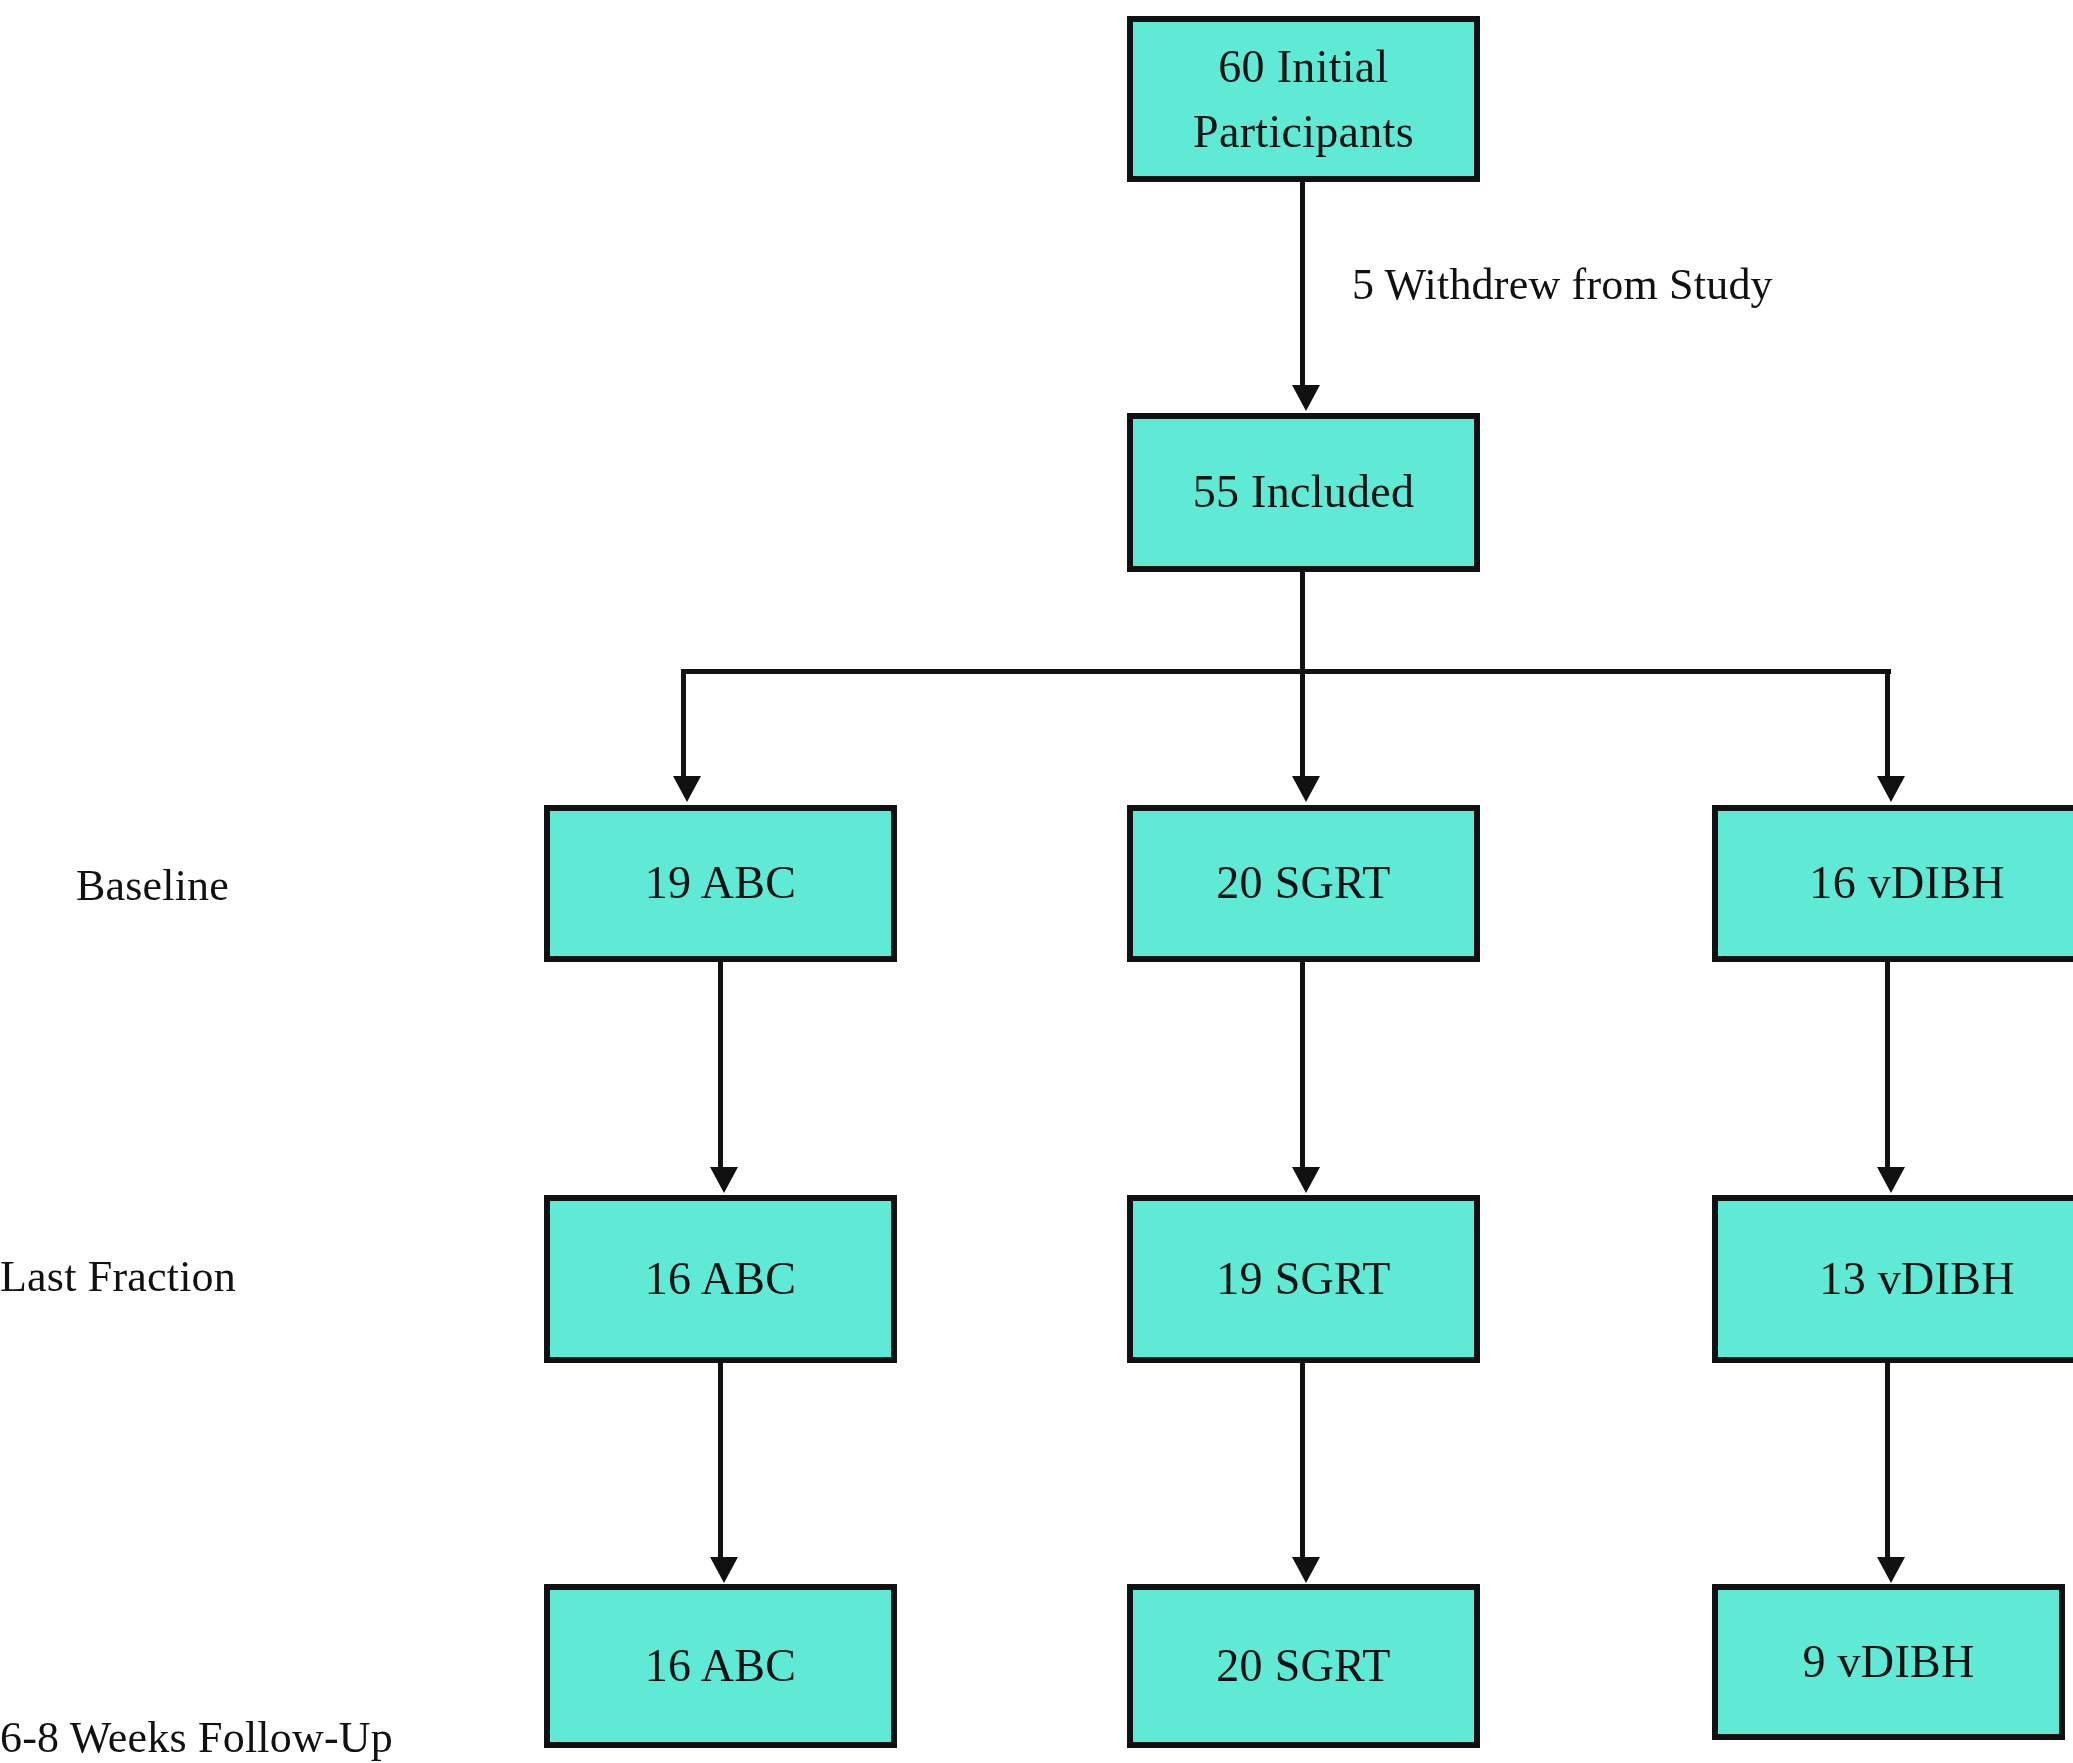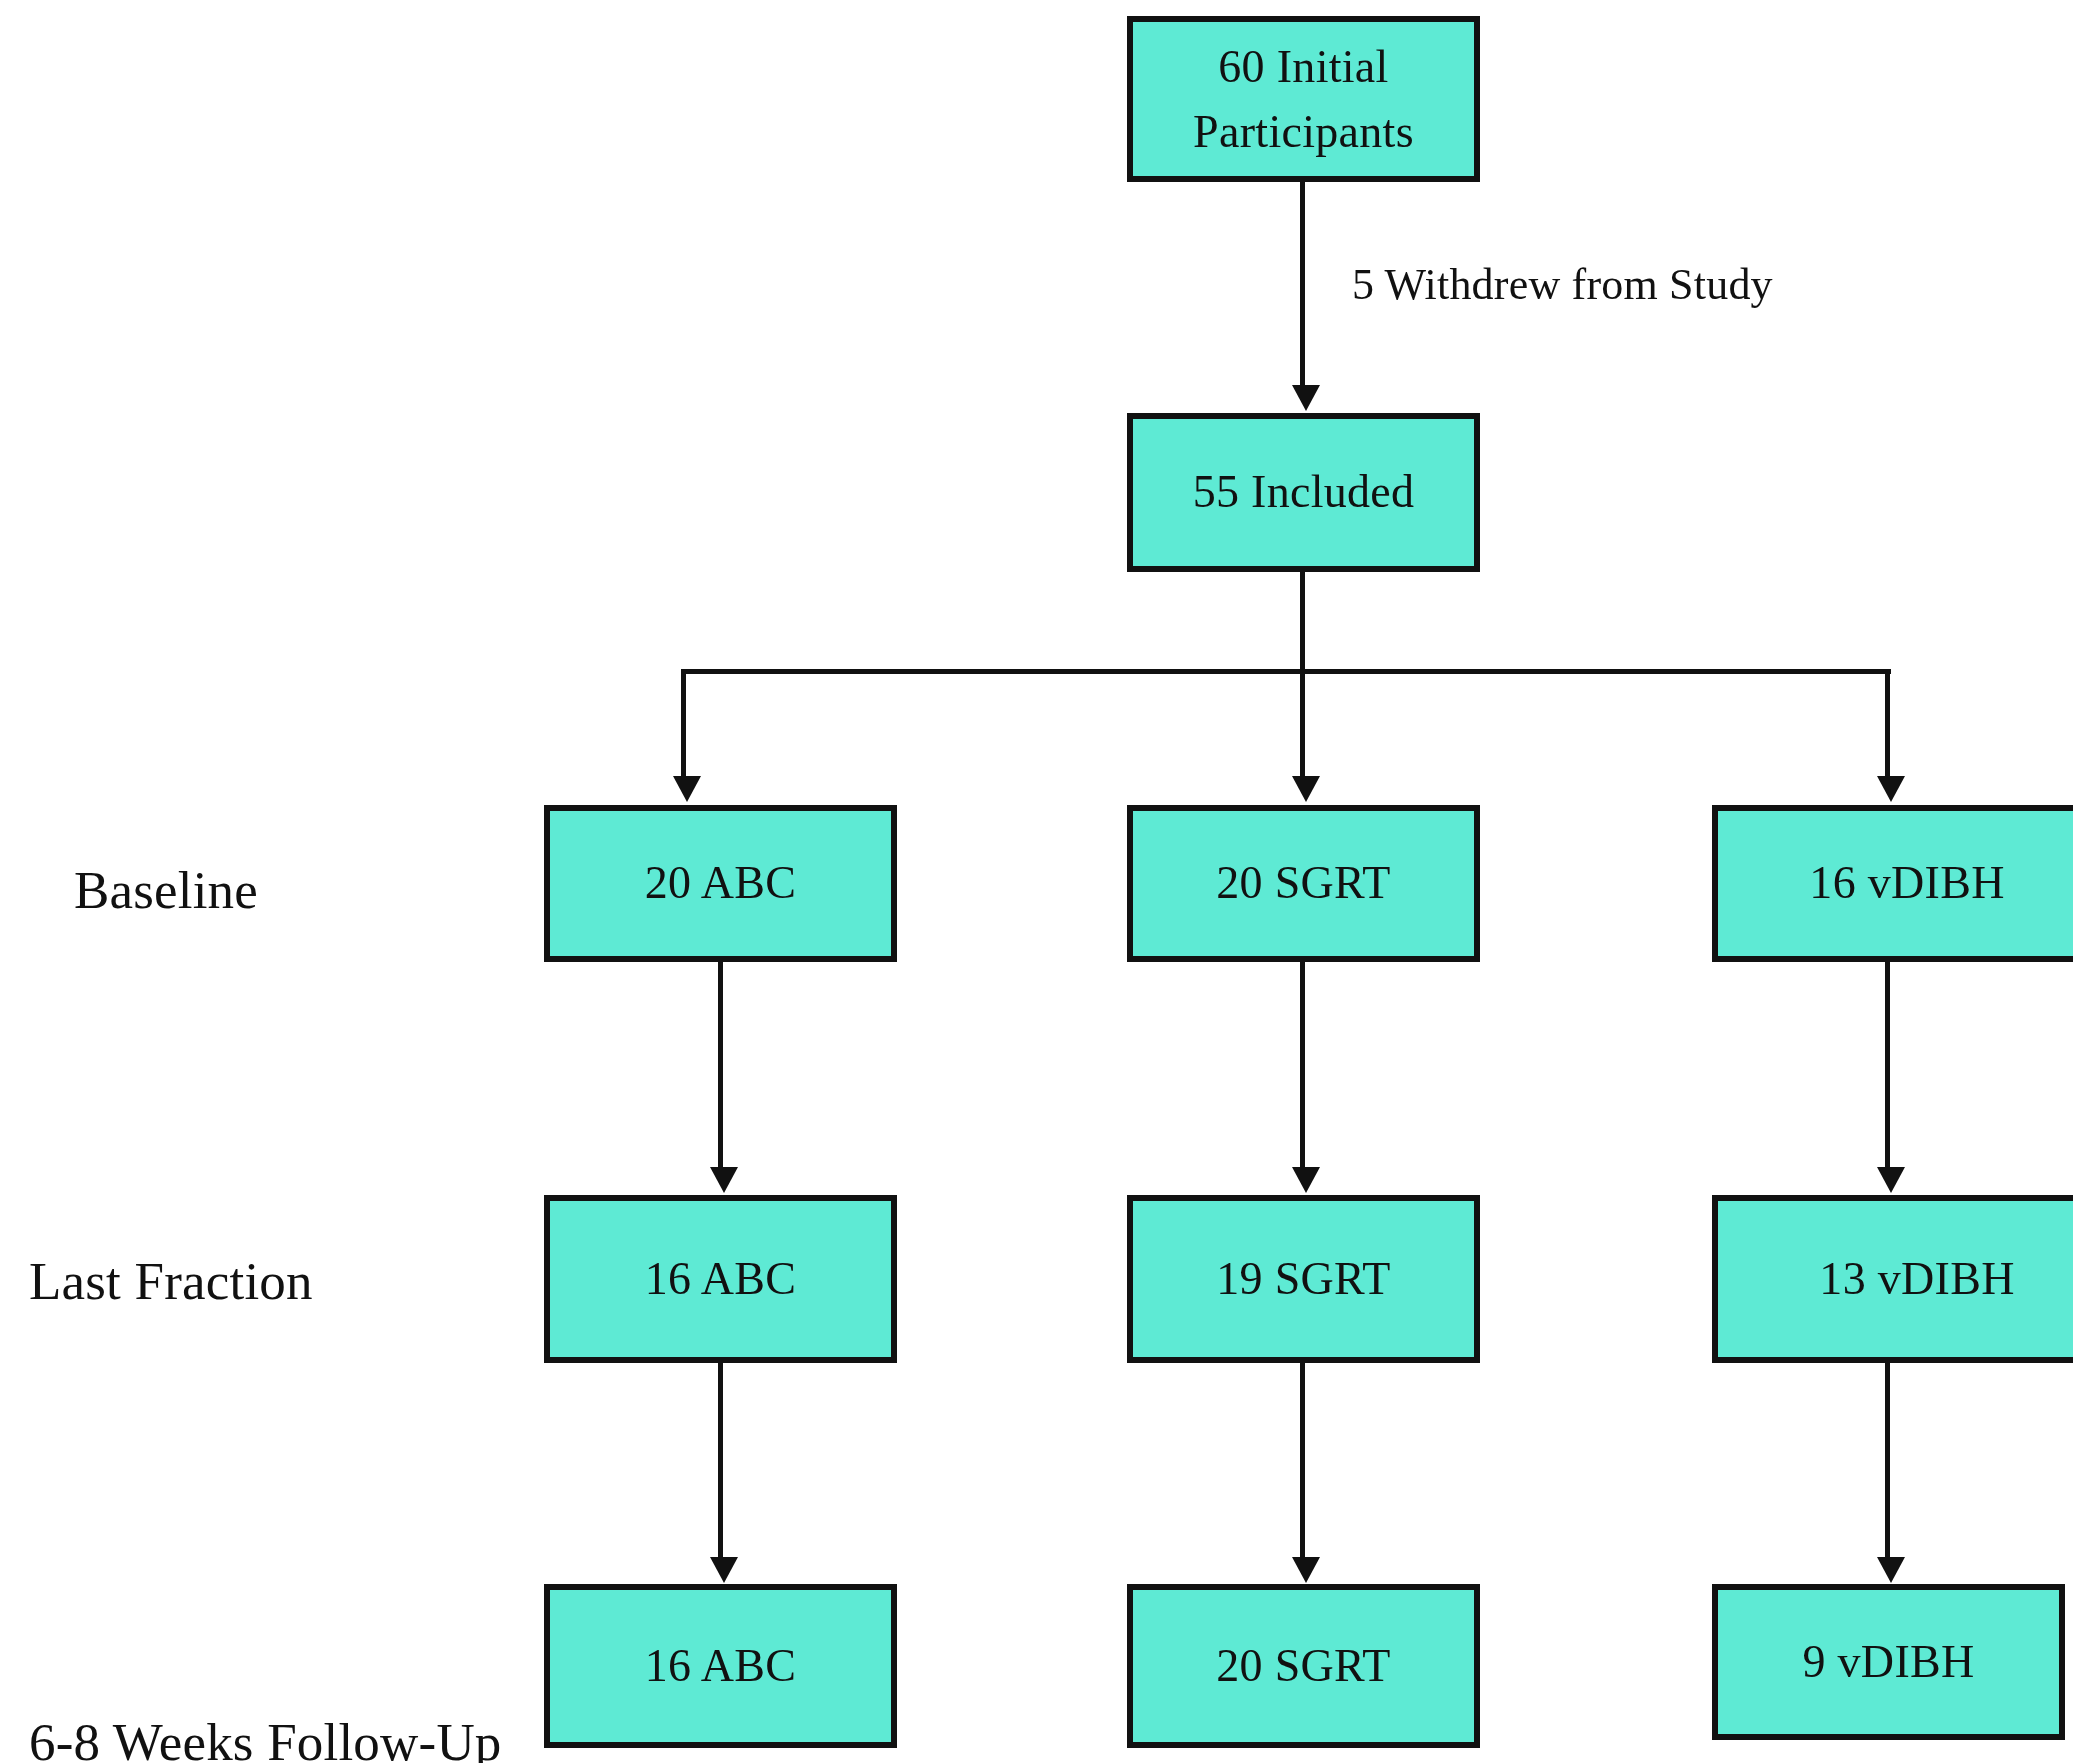--- a/index.html
+++ b/index.html
@@ -33,26 +33,25 @@
     font-size: 46px;
     color: #111111;
     letter-spacing: 0.3px;
   }
   .node .node-text { display: block; width: 100%; }
   .node.two-line { line-height: 1.42; }
 
   
   .row-label {
     position: absolute;
-    font-size: 53px;
+    font-size: 44px;
     color: #111111;
     white-space: nowrap;
     text-align: right;
     letter-spacing: 0.2px;
-    padding-left: 29px;
   }
 
   
   .edge-note {
     position: absolute;
     font-size: 44px;
     color: #111111;
     white-space: nowrap;
     letter-spacing: 0.2px;
   }
@@ -108,21 +107,21 @@
 
   <div class="v-line" style="left:1300px; top:669px; height:109px;"></div>
   <div class="arrow-head" style="left:1303px; top:776px;"></div>
 
   <div class="v-line" style="left:1885px; top:669px; height:109px;"></div>
   <div class="arrow-head" style="left:1888px; top:776px;"></div>
 
   <div class="row-label" style="left:0px; top:860px; width:229px;">Baseline</div>
 
   <div class="node" style="left:544px; top:805px; width:353px; height:157px;">
-    <span class="node-text">20 ABC</span>
+    <span class="node-text">19 ABC</span>
   </div>
   <div class="node" style="left:1127px; top:805px; width:353px; height:157px;">
     <span class="node-text">20 SGRT</span>
   </div>
   <div class="node" style="left:1712px; top:805px; width:390px; height:157px;">
     <span class="node-text">16 vDIBH</span>
   </div>
 
   <div class="v-line" style="left:718px; top:962px; height:207px;"></div>
   <div class="arrow-head" style="left:721px; top:1167px;"></div>

